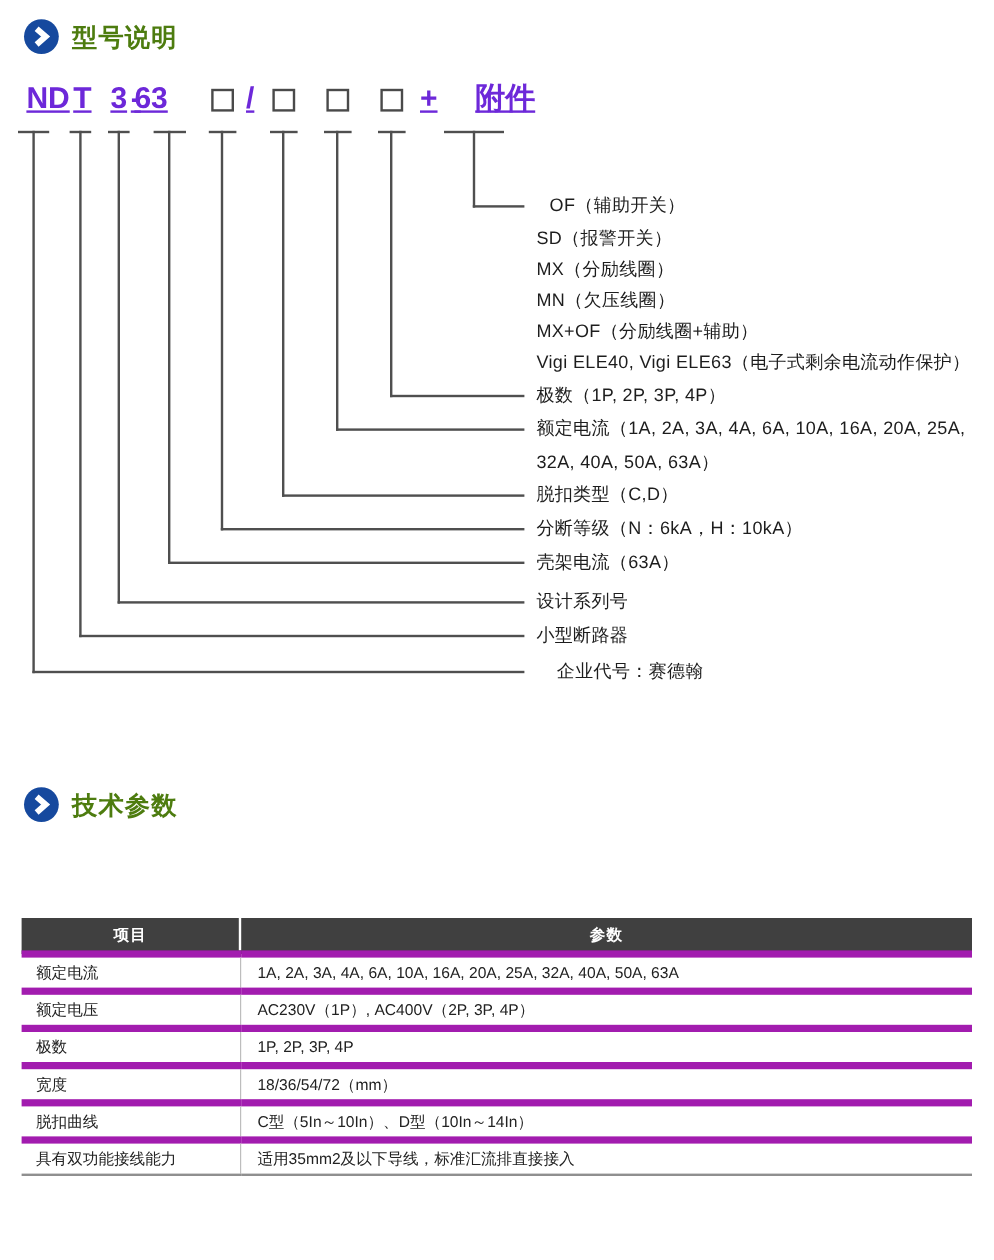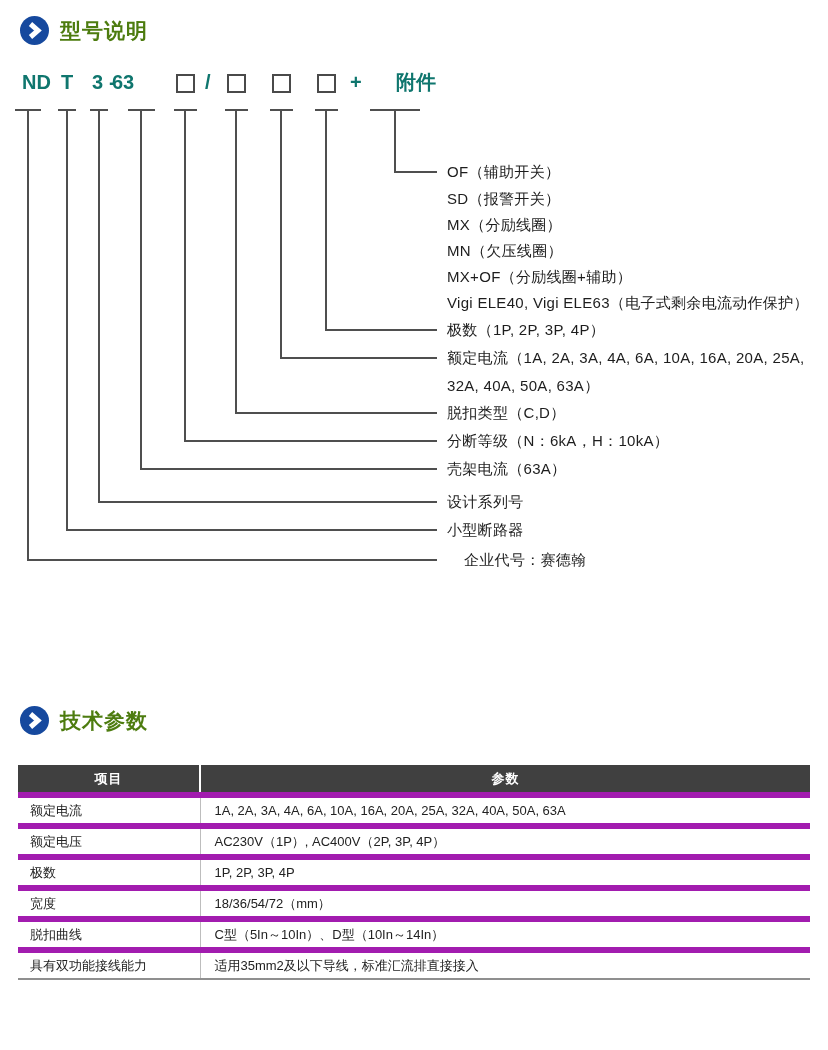--- a/index.html
+++ b/index.html
@@ -11,22 +11,22 @@
   
   .sec-header{position:absolute;display:flex;align-items:center;gap:11px;}
   .circle-icon{
     width:29px;height:29px;border-radius:50%;background:#16499e;
     display:flex;align-items:center;justify-content:center;flex:0 0 auto;
   }
   .sec-title{font-size:21px;font-weight:bold;color:#4d7c0f;letter-spacing:1px;}
   
   #diagram{position:absolute;left:0;top:0;width:828px;height:640px;}
   .model-token{
-    position:absolute;font-size:20px;font-weight:600;color:#0f766e;
-    white-space:nowrap;line-height:24px;
+    position:absolute;font-size:25px;font-weight:600;color:#6d28d9;
+    white-space:nowrap;line-height:24px;text-decoration:underline;
   }
   .model-box{
     position:absolute;width:15px;height:15px;border:2px solid #4a4a4a;background:#fff;
   }
   .tick-bar,.conn{position:absolute;height:2px;background:#4f4f4f;}
   .stem{position:absolute;width:2px;background:#4f4f4f;}
   .branch-label{
     position:absolute;font-size:15px;font-weight:500;color:#1d1d1d;
     white-space:nowrap;line-height:22px;letter-spacing:0.3px;
   }
@@ -81,21 +81,21 @@
     <div class="model-box" style="left: 176px; top: 74px;"></div>
     <div class="model-token" style="left: 205px; top: 70px;">/</div>
     <div class="model-box" style="left: 227px; top: 74px;"></div>
     <div class="model-box" style="left: 272px; top: 74px;"></div>
     <div class="model-box" style="left: 317px; top: 74px;"></div>
     <div class="model-token" style="left: 350px; top: 70px;">+</div>
     <div class="model-token" style="left: 372px; top: 70px; padding-left: 24px;">附件</div>
     <div class="tick-bar" style="left: 370px; top: 109px; width: 50px;"></div>
     <div class="stem" style="left: 394px; top: 109px; height: 64px;"></div>
     <div class="conn" style="left: 394px; top: 171px; width: 43px;"></div>
-    <div class="branch-label" style="left: 447px; top: 161px;">OF（辅助开关）</div>
+    <div class="branch-label" style="left: 458px; top: 161px;">OF（辅助开关）</div>
     <div class="tick-bar" style="left: 314.5px; top: 109px; width: 23px;"></div>
     <div class="stem" style="left: 325px; top: 109px; height: 222px;"></div>
     <div class="conn" style="left: 325px; top: 329px; width: 112px;"></div>
     <div class="branch-label" style="left: 447px; top: 319px;">极数（1P, 2P, 3P, 4P）</div>
     <div class="tick-bar" style="left: 269.5px; top: 109px; width: 23px;"></div>
     <div class="stem" style="left: 280px; top: 109px; height: 250px;"></div>
     <div class="conn" style="left: 280px; top: 357px; width: 157px;"></div>
     <div class="branch-label" style="left: 447px; top: 347px;">额定电流（1A, 2A, 3A, 4A, 6A, 10A, 16A, 20A, 25A,</div>
     <div class="branch-label" style="left: 447px; top: 375px;">32A, 40A, 50A, 63A）</div>
     <div class="tick-bar" style="left: 224.5px; top: 109px; width: 23px;"></div>
@@ -117,21 +117,21 @@
     <div class="tick-bar" style="left: 58px; top: 109px; width: 18px;"></div>
     <div class="stem" style="left: 66px; top: 109px; height: 422px;"></div>
     <div class="conn" style="left: 66px; top: 529px; width: 371px;"></div>
     <div class="branch-label" style="left: 447px; top: 519px;">小型断路器</div>
     <div class="tick-bar" style="left: 15px; top: 109px; width: 26px;"></div>
     <div class="stem" style="left: 27px; top: 109px; height: 452px;"></div>
     <div class="conn" style="left: 27px; top: 559px; width: 410px;"></div>
     <div class="branch-label" style="left: 447px; top: 549px; margin-left: 17px;">企业代号：赛德翰</div>
   </div>
 
-<div class="sec-header" style="left:20px;top:706px;text-align:center;">
+<div class="sec-header" style="left:20px;top:656px;text-align:center;">
   <span class="circle-icon">
     <svg width="29" height="29" viewBox="0 0 29 29">
       <polyline points="10.5,8 18,14.5 10.5,21" fill="none" stroke="#ffffff" stroke-width="5"></polyline>
     </svg>
   </span>
   <span class="sec-title">技术参数</span>
 </div>
 
 <table class="tech-table">
   <colgroup>

